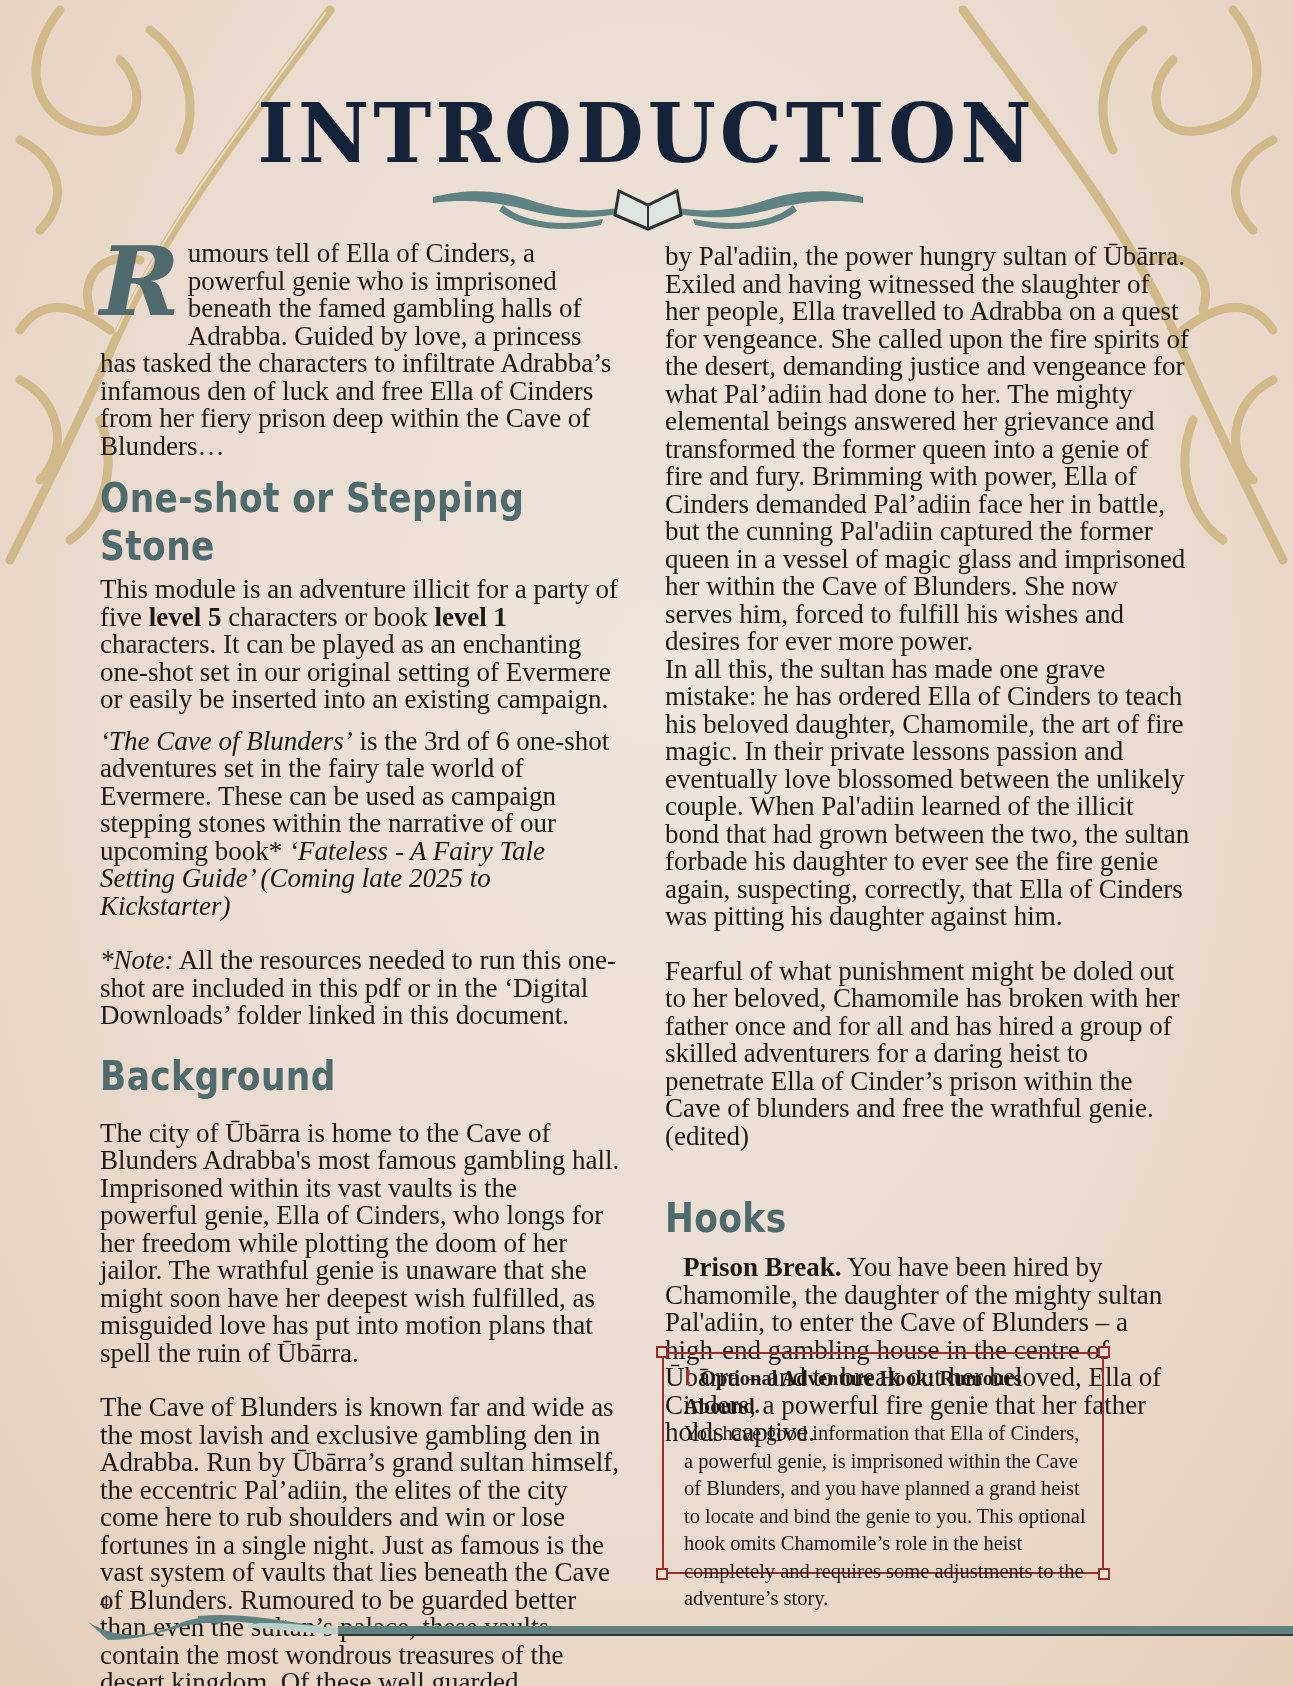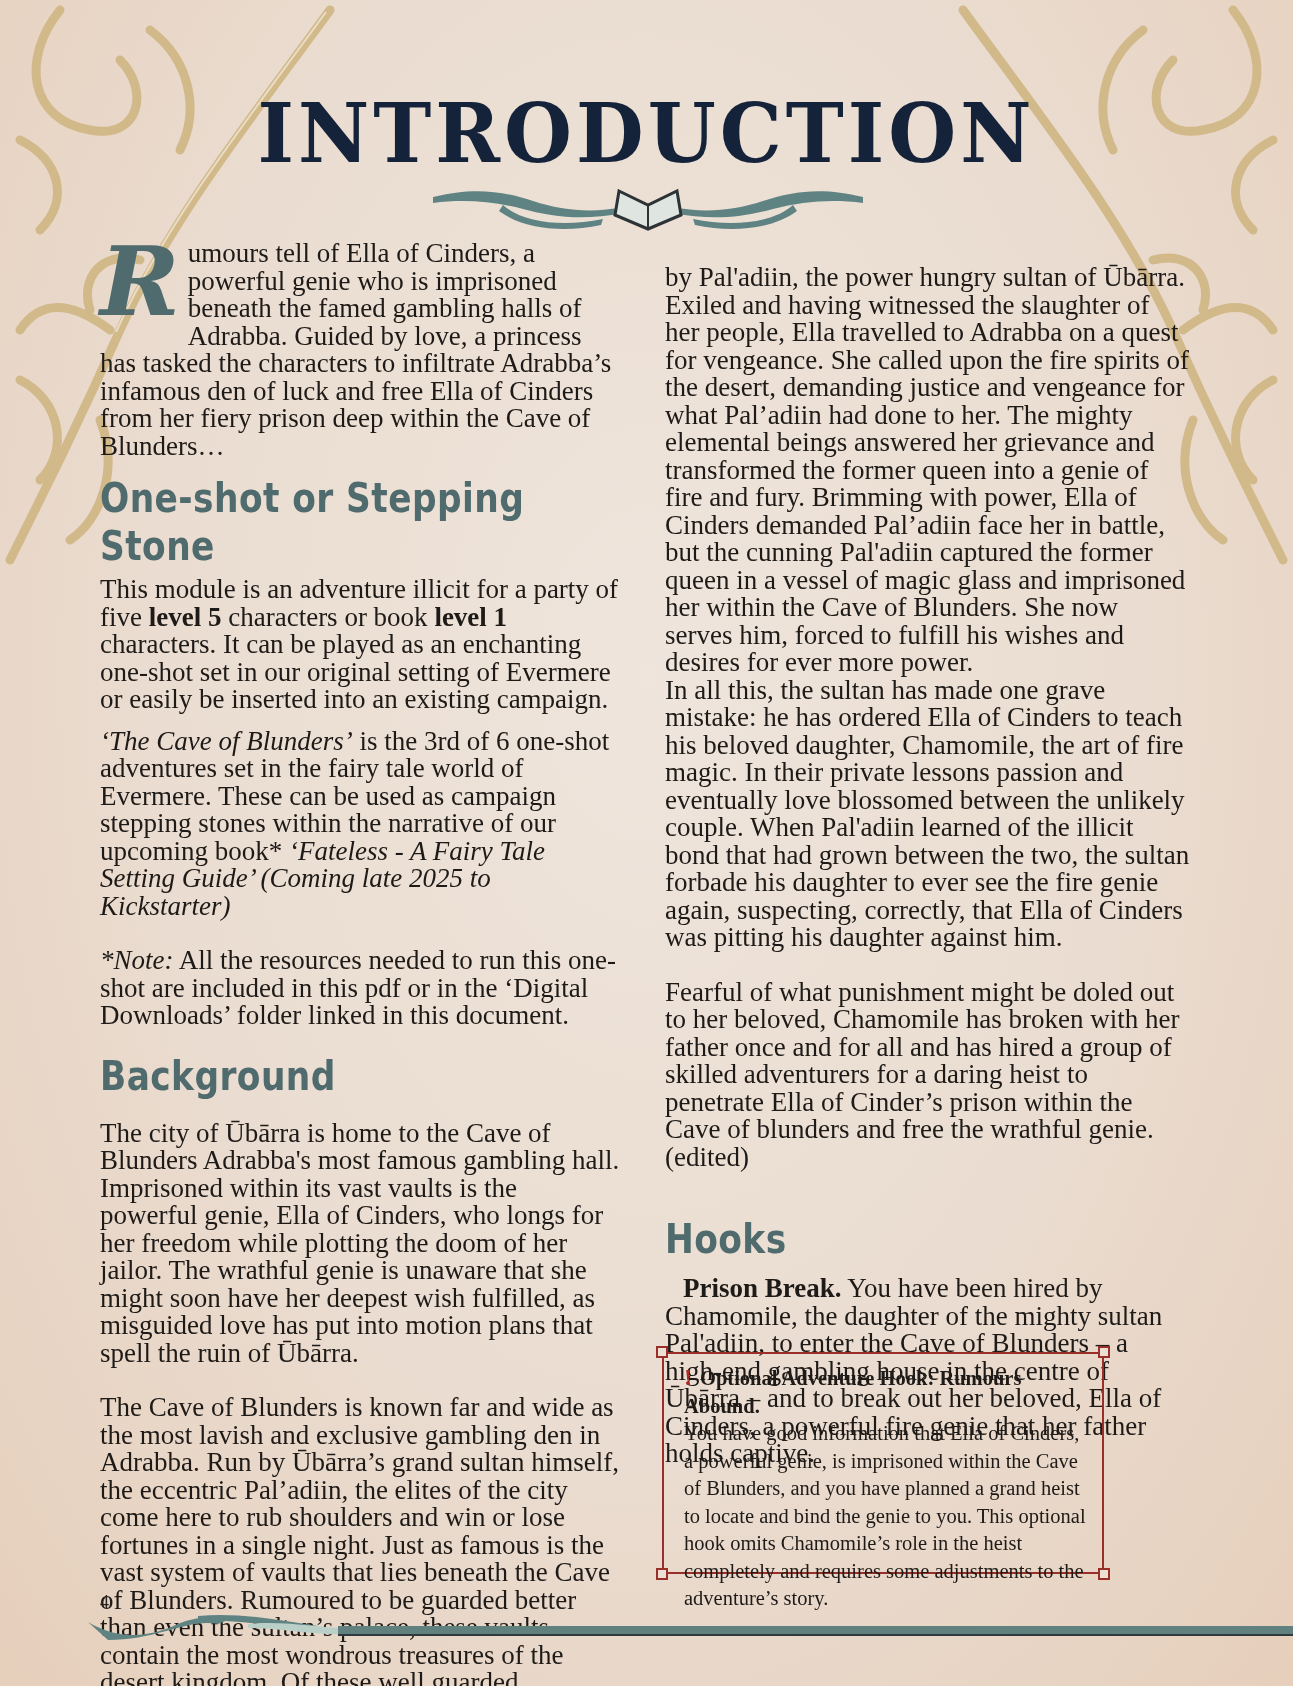--- a/index.html
+++ b/index.html
@@ -24,21 +24,21 @@
     font-size: 78px;
     letter-spacing: 4px;
     color: #15233a;
     text-transform: uppercase;
     transform: scaleY(1.05);
   }
   .title-ornament { position: absolute; left: 433px; top: 183px; }
 
   .col { position: absolute; width: 520px; }
   .col.left { left: 100px; top: 240px; }
-  .col.right { left: 665px; top: 243px; width: 525px; margin-top: 21px; }
+  .col.right { left: 665px; top: 243px; width: 525px; }
 
   p.body {
     font-size: 27px;
     line-height: 27.5px;
     color: #1e1a17;
   }
   .dropcap-wrap { position: relative; }
   .dropcap {
     float: left;
     font-family: "DejaVu Serif", serif;

